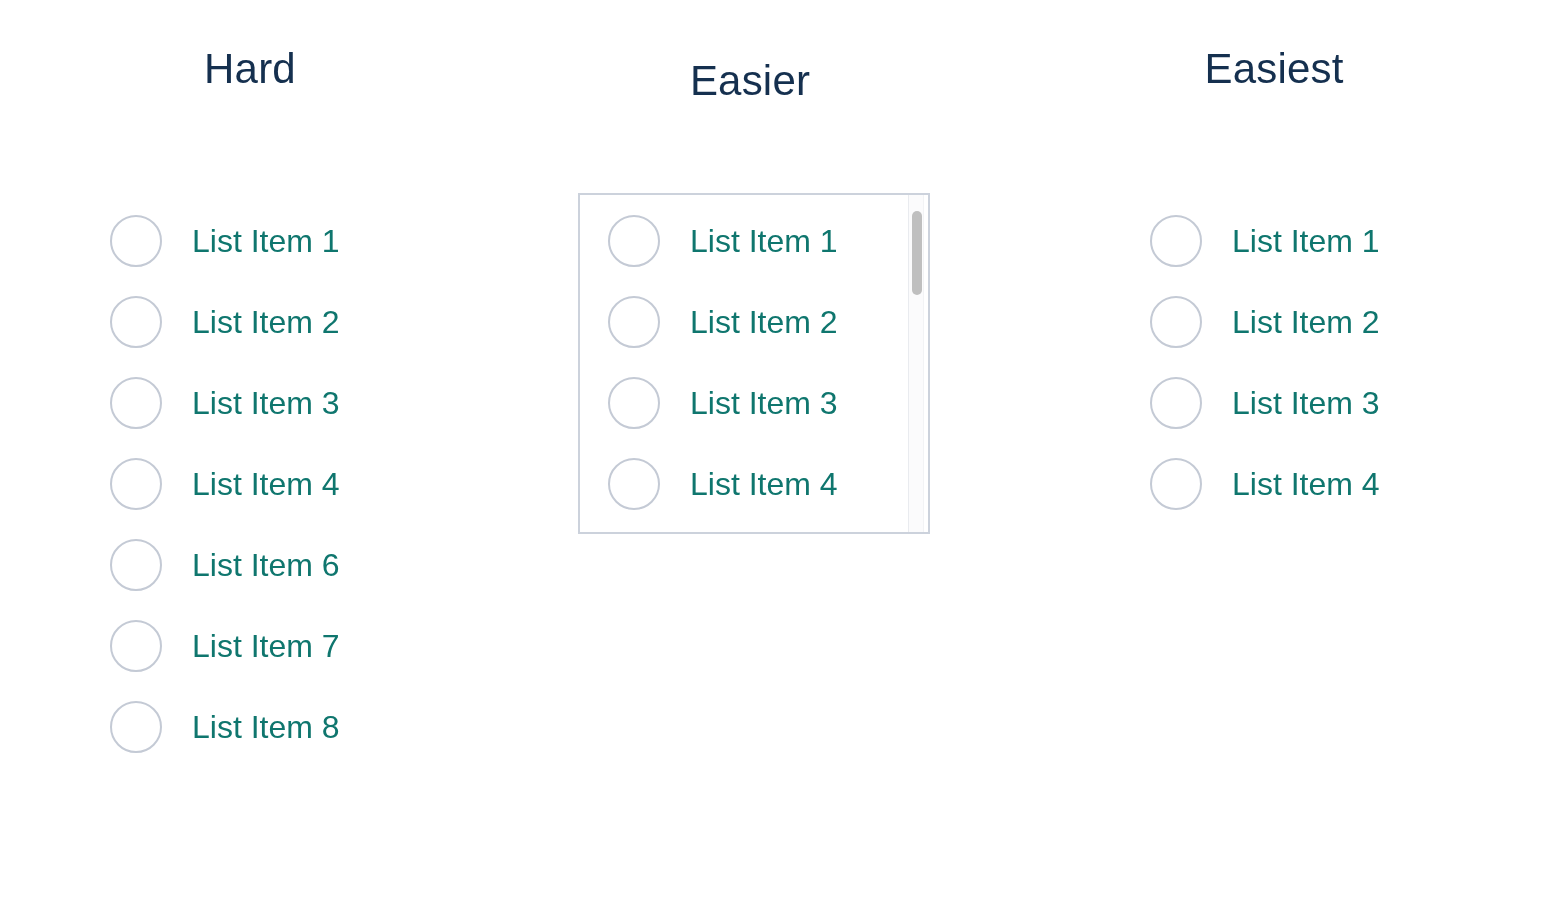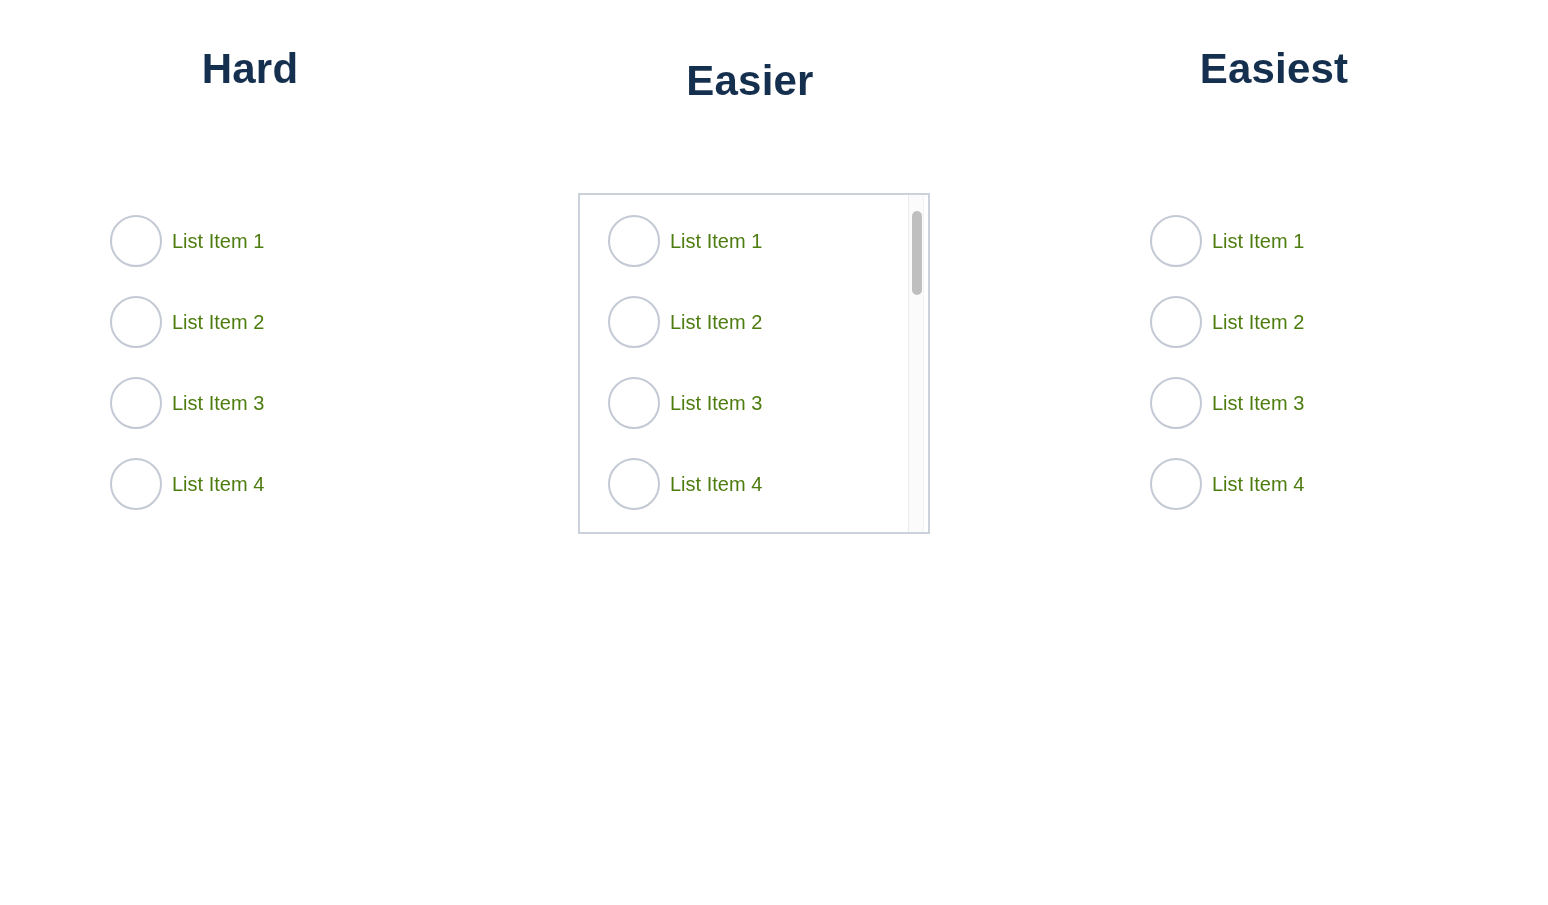--- a/index.html
+++ b/index.html
@@ -29,21 +29,21 @@
   .col-easier  { left: 500px;  width: 500px; }
   .col-easiest { left: 1000px; width: 548px; }
 
   .col-title {
     position: absolute;
     top: 46px;
     left: 0;
     width: 100%;
     text-align: center;
     font-size: 42px;
-    font-weight: bold;
+    font-weight: normal;
     color: #15304f;
     letter-spacing: 0.2px;
     line-height: 1;
     white-space: nowrap;
   }
   .col-hard .col-title    { top: 48px; padding-right: 10px; }
   .col-easier .col-title  { top: 60px; padding-right: 12px; }
   .col-easiest .col-title { top: 48px; padding-right: 25px; }
 
   
@@ -63,23 +63,23 @@
   .radio-circle {
     flex: 0 0 auto;
     width: 52px;
     height: 52px;
     border-radius: 50%;
     border: 2px solid #c4cad5;
     background: #ffffff;
     box-sizing: border-box;
   }
   .option-label {
-    margin-left: 10px;
-    font-size: 20px;
-    color: #4d7c0f;
+    margin-left: 30px;
+    font-size: 32px;
+    color: #0f766e;
     line-height: 1;
     white-space: nowrap;
   }
 
   
   .plain-list {
     position: absolute;
     top: 212px;
     left: 110px;
   }
@@ -152,20 +152,32 @@
         <span class="option-label">List Item 2</span>
       </li>
       <li class="option-row">
         <span class="radio-circle"></span>
         <span class="option-label">List Item 3</span>
       </li>
       <li class="option-row">
         <span class="radio-circle"></span>
         <span class="option-label">List Item 4</span>
       </li>
+      <li class="option-row">
+        <span class="radio-circle"></span>
+        <span class="option-label">List Item 6</span>
+      </li>
+      <li class="option-row">
+        <span class="radio-circle"></span>
+        <span class="option-label">List Item 7</span>
+      </li>
+      <li class="option-row">
+        <span class="radio-circle"></span>
+        <span class="option-label">List Item 8</span>
+      </li>
     </ul>
   </div>
 
   <div class="column col-easier">
     <div class="col-title">Easier</div>
   </div>
 
   <div class="scroll-box">
     <div class="scroll-viewport">
       <ul class="option-list scroll-inner">

